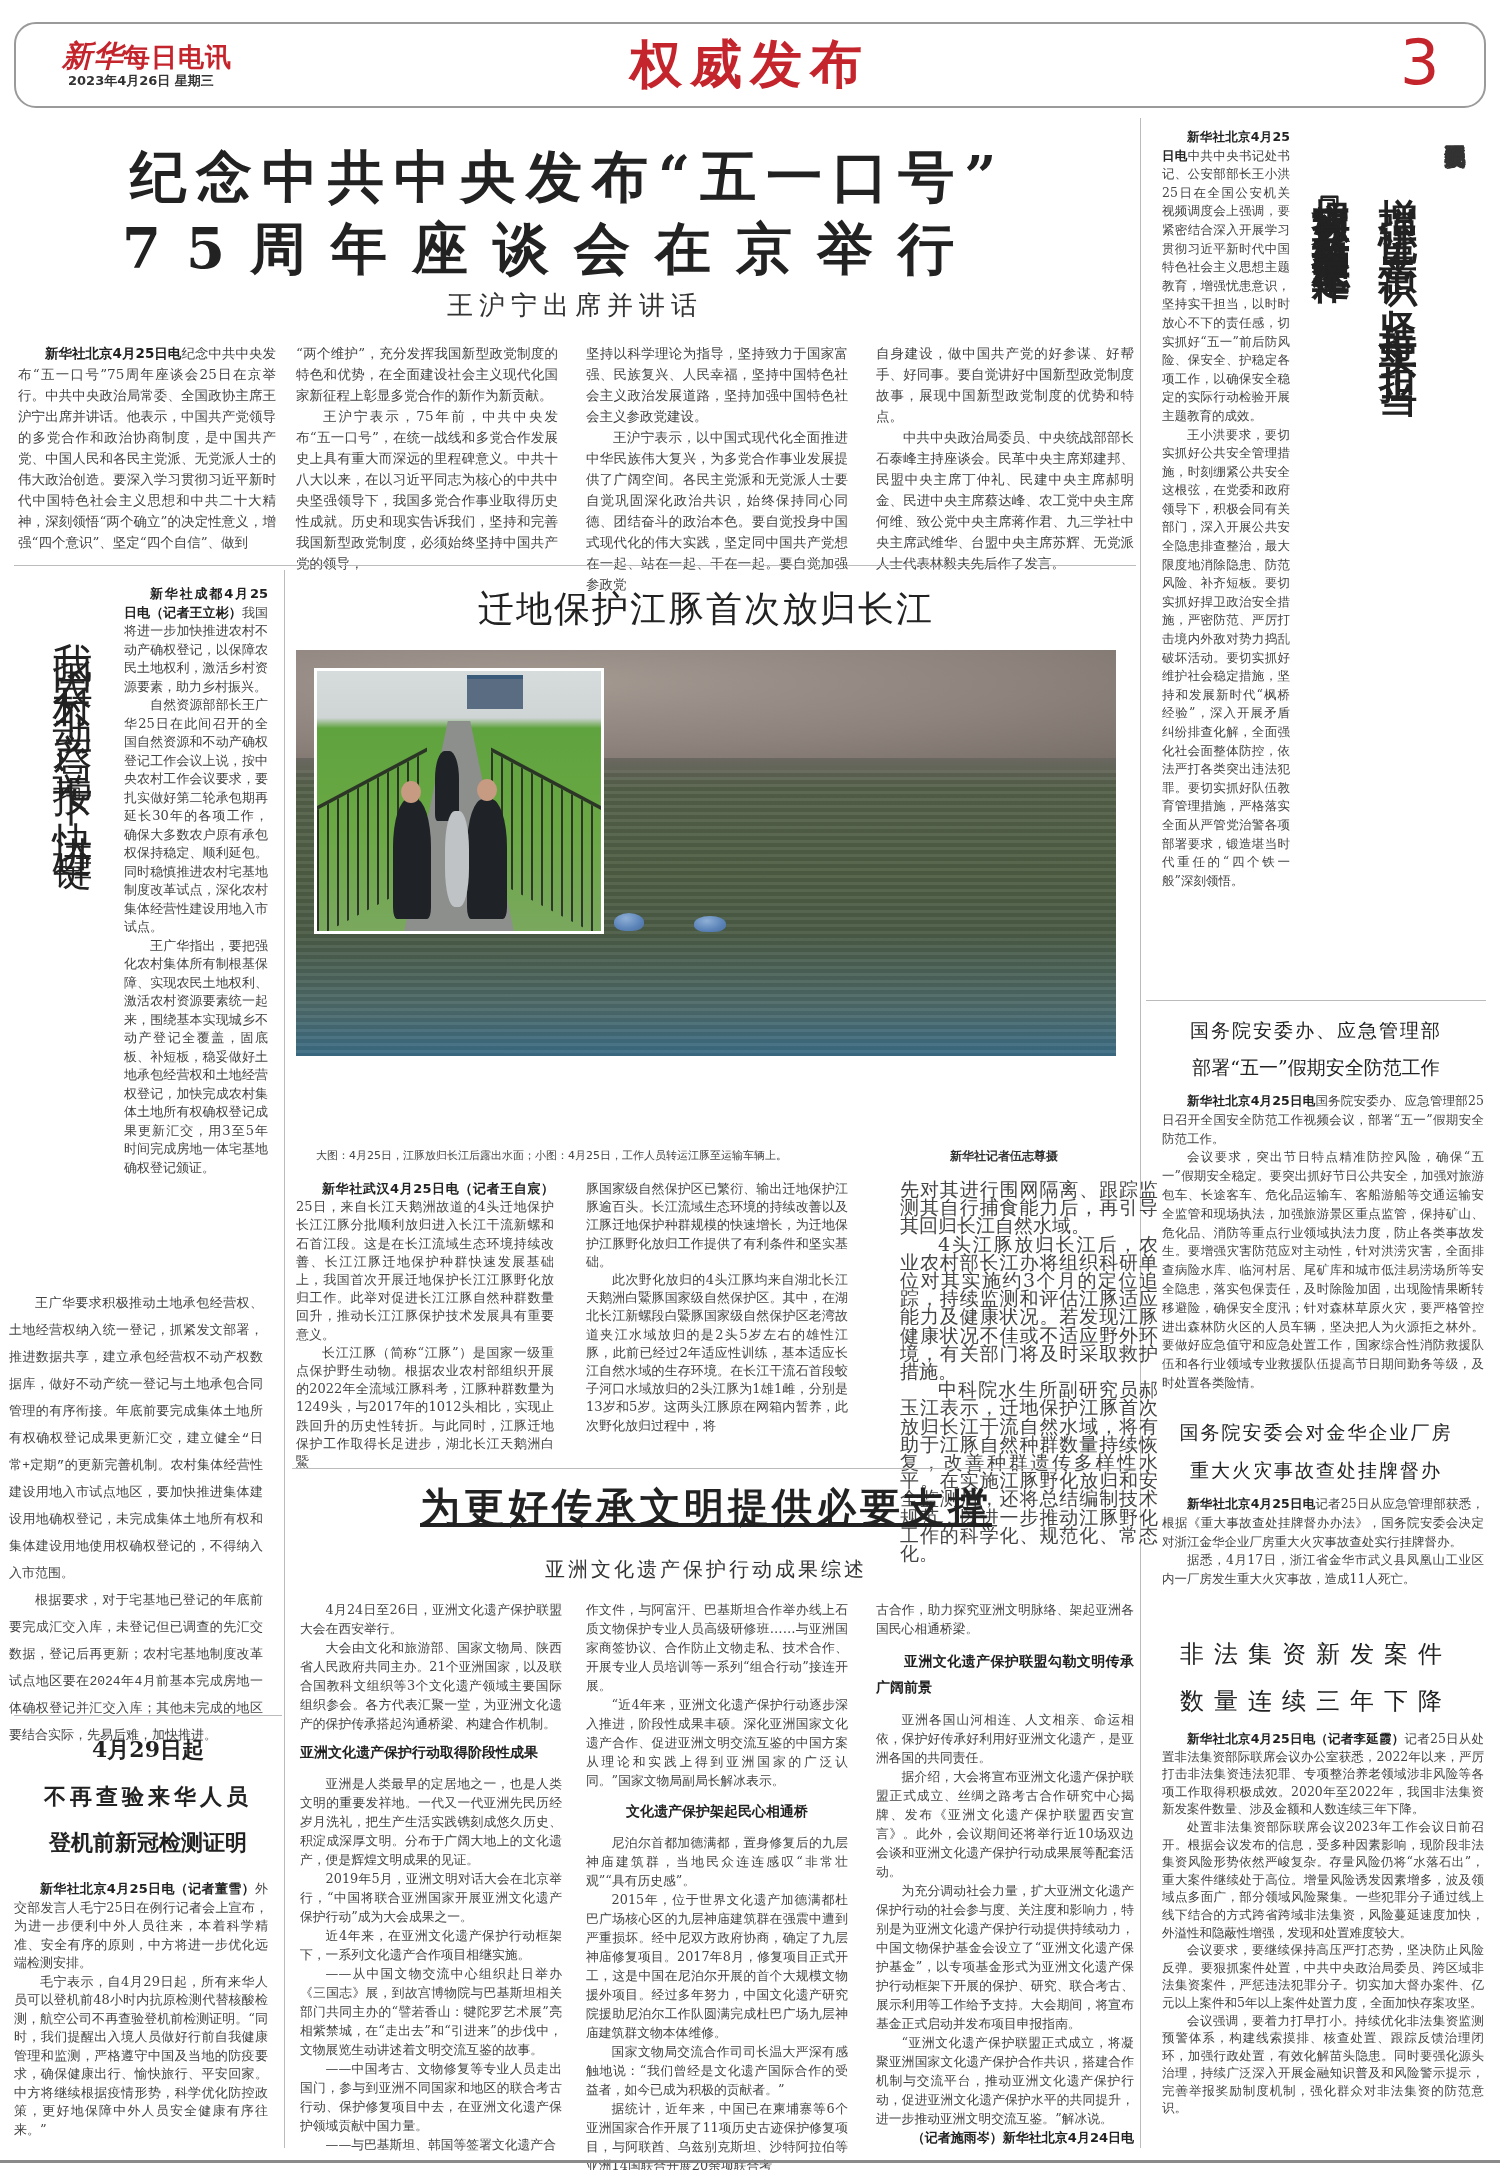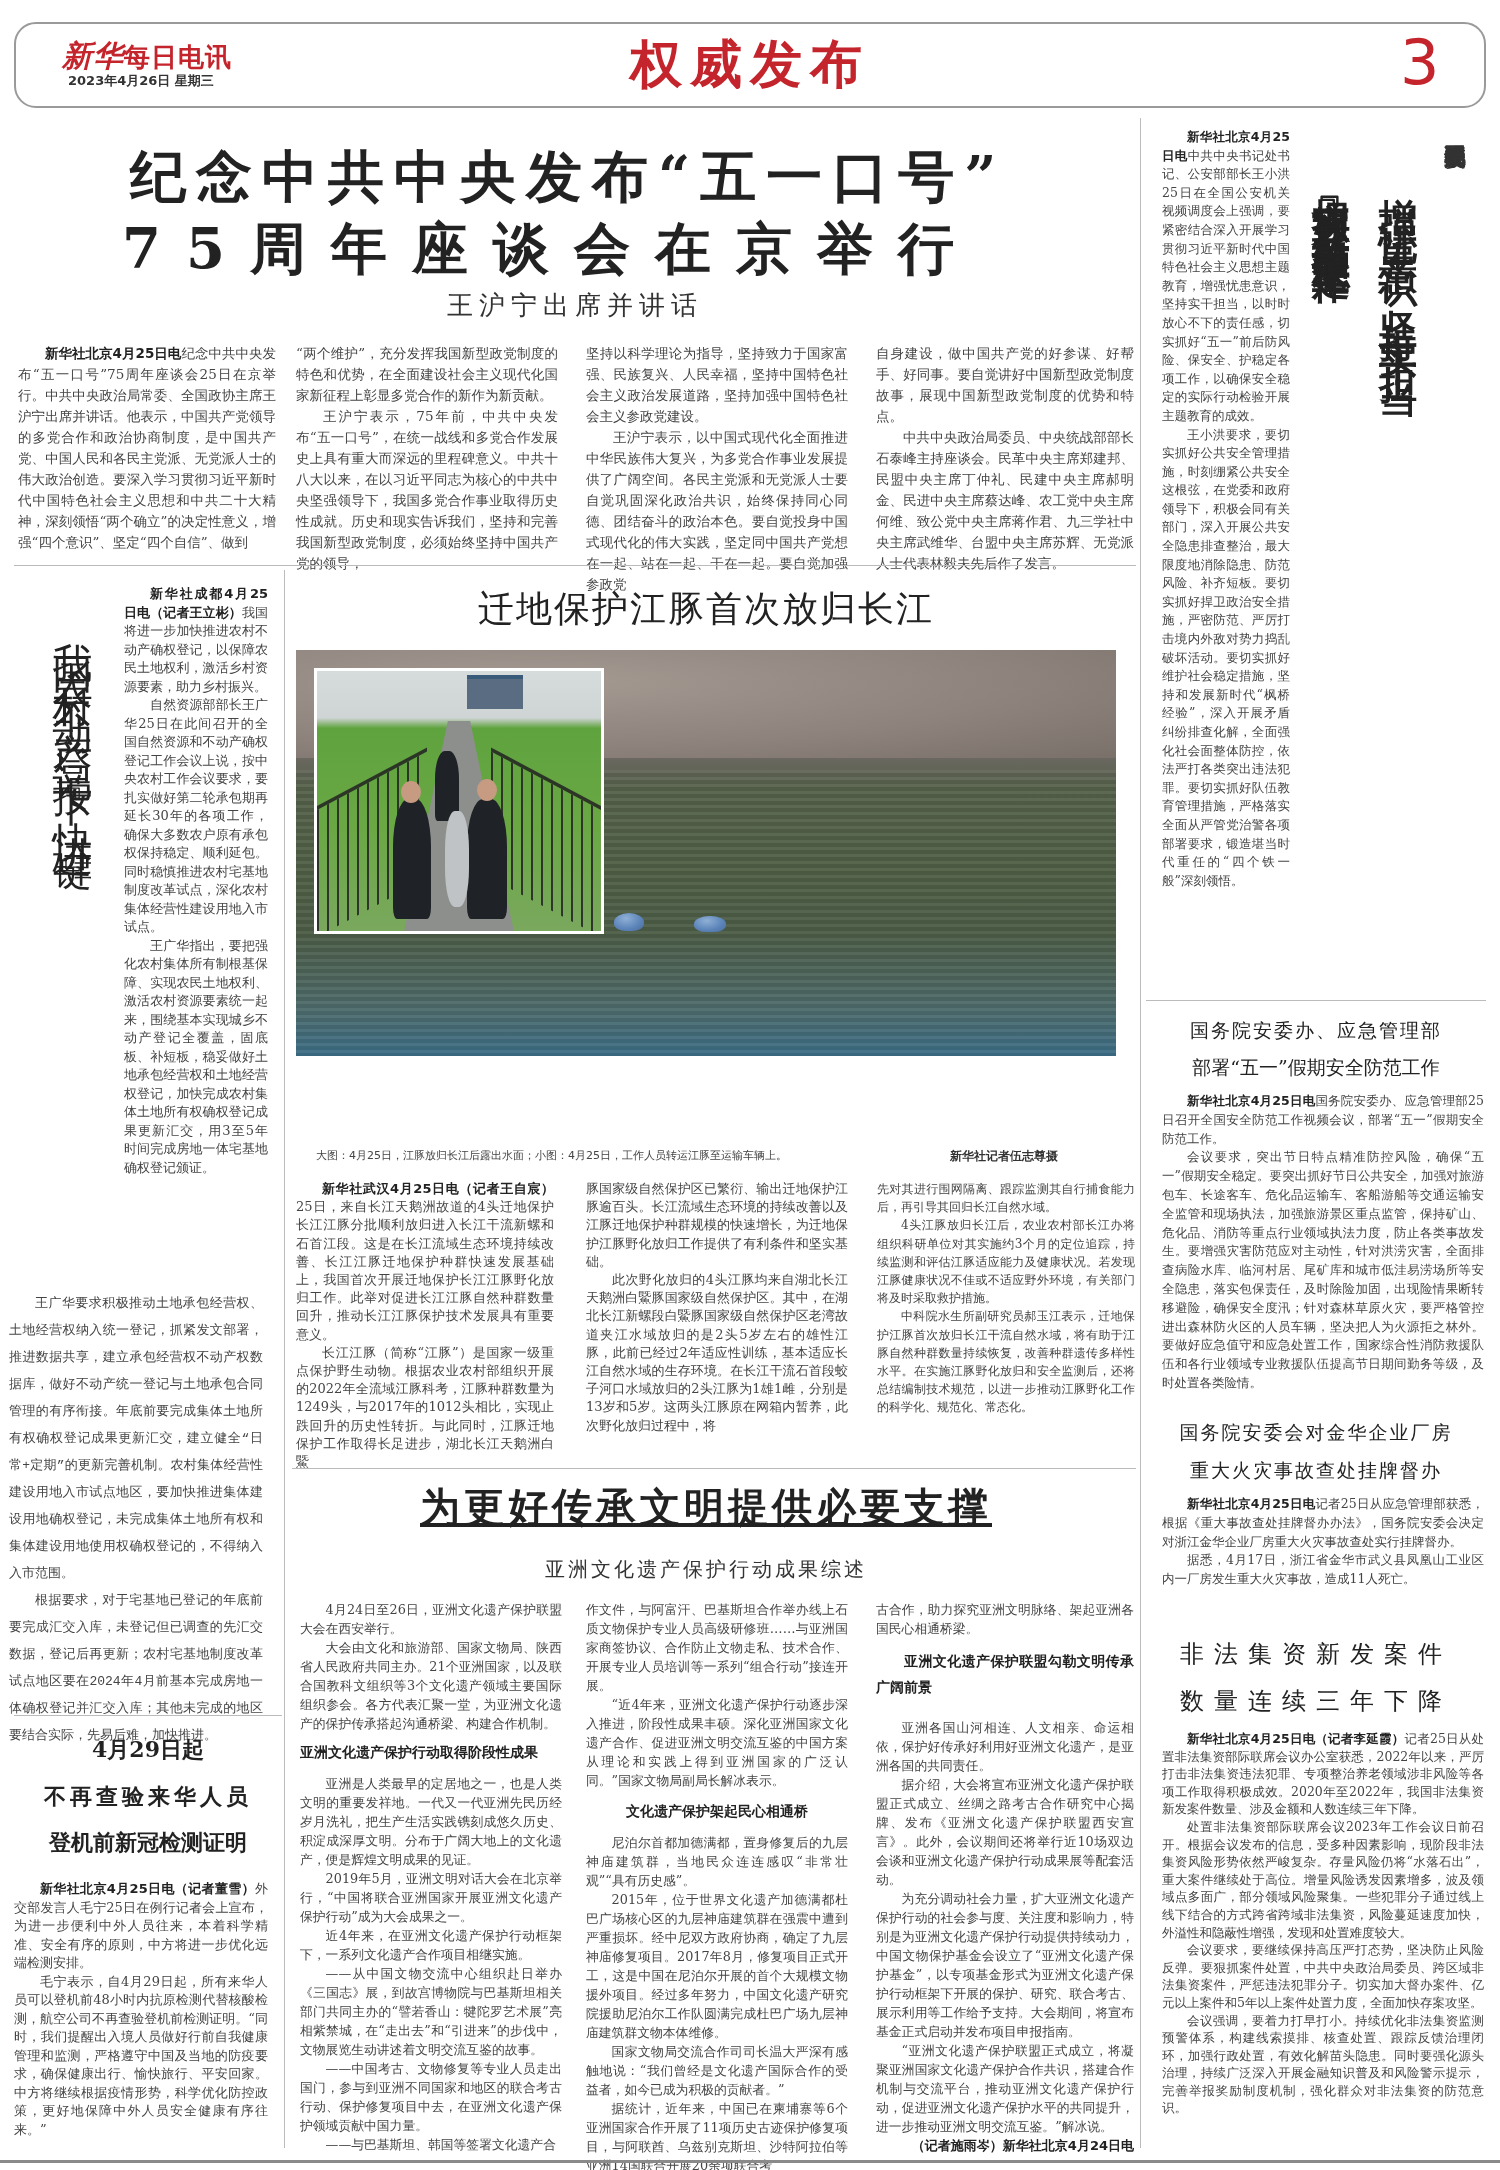--- a/index.html
+++ b/index.html
@@ -134,21 +134,21 @@
 <div class="abs" style="left:950px; top:1148px; width:180px; font-size:12px; font-weight:bold; color:#333; font-family:'DejaVu Sans',sans-serif;">新华社记者伍志尊摄</div>
 
 <div class="abs txt" style="left:296px; top:1180px; width:258px; font-size:13px; line-height:18.2px;">
   <p><span class="lead">新华社武汉4月25日电（记者王自宸）</span><span>25日，来自长江天鹅洲故道的4头迁地保护长江江豚分批顺利放归进入长江干流新螺和石首江段。这是在长江流域生态环境持续改善、长江江豚迁地保护种群快速发展基础上，我国首次开展迁地保护长江江豚野化放归工作。此举对促进长江江豚自然种群数量回升，推动长江江豚保护技术发展具有重要意义。</span></p>
   <p>长江江豚（简称“江豚”）是国家一级重点保护野生动物。根据农业农村部组织开展的2022年全流域江豚科考，江豚种群数量为1249头，与2017年的1012头相比，实现止跌回升的历史性转折。与此同时，江豚迁地保护工作取得长足进步，湖北长江天鹅洲白鱀</p>
 </div>
 <div class="abs txt" style="left:586px; top:1180px; width:262px; font-size:13px; line-height:18.2px;">
   <p style="text-indent:0">豚国家级自然保护区已繁衍、输出迁地保护江豚逾百头。长江流域生态环境的持续改善以及江豚迁地保护种群规模的快速增长，为迁地保护江豚野化放归工作提供了有利条件和坚实基础。</p>
   <p>此次野化放归的4头江豚均来自湖北长江天鹅洲白鱀豚国家级自然保护区。其中，在湖北长江新螺段白鱀豚国家级自然保护区老湾故道夹江水域放归的是2头5岁左右的雄性江豚，此前已经过2年适应性训练，基本适应长江自然水域的生存环境。在长江干流石首段蛟子河口水域放归的2头江豚为1雄1雌，分别是13岁和5岁。这两头江豚原在网箱内暂养，此次野化放归过程中，将</p>
 </div>
-<div class="abs txt" style="left:877px; top:1180px; width:258px; font-size:12px; line-height:18.2px;">
+<div class="abs txt" style="left:900px; top:1180px; width:258px; font-size:19px; line-height:18.2px;">
   <p style="text-indent:0">先对其进行围网隔离、跟踪监测其自行捕食能力后，再引导其回归长江自然水域。</p>
   <p>4头江豚放归长江后，农业农村部长江办将组织科研单位对其实施约3个月的定位追踪，持续监测和评估江豚适应能力及健康状况。若发现江豚健康状况不佳或不适应野外环境，有关部门将及时采取救护措施。</p>
   <p>中科院水生所副研究员郝玉江表示，迁地保护江豚首次放归长江干流自然水域，将有助于江豚自然种群数量持续恢复，改善种群遗传多样性水平。在实施江豚野化放归和安全监测后，还将总结编制技术规范，以进一步推动江豚野化工作的科学化、规范化、常态化。</p>
 </div>
 <div class="abs rule" style="left:292px; top:1468px; width:844px; height:1px;"></div>
 
 <div class="abs hl" style="left:296px; top:1480px; width:820px; font-size:40px; letter-spacing:4px;text-decoration:underline;">为更好传承文明提供必要支撑</div>
 <div class="abs" style="left:296px; top:1556px; width:820px; text-align:center; font-size:20px; color:#333; letter-spacing:3px; font-family:'DejaVu Sans',sans-serif;">亚洲文化遗产保护行动成果综述</div>
 
 <div class="abs txt" style="left:300px; top:1600px; width:262px; font-size:12.8px; line-height:19px;">
@@ -166,21 +166,21 @@
   <p style="text-indent:0">作文件，与阿富汗、巴基斯坦合作举办线上石质文物保护专业人员高级研修班……与亚洲国家商签协议、合作防止文物走私、技术合作、开展专业人员培训等一系列“组合行动”接连开展。</p>
   <p>“近4年来，亚洲文化遗产保护行动逐步深入推进，阶段性成果丰硕。深化亚洲国家文化遗产合作、促进亚洲文明交流互鉴的中国方案从理论和实践上得到亚洲国家的广泛认同。”国家文物局副局长解冰表示。</p>
   <div class="sub" style="margin:12px 0 12px; text-align:center; font-size:14px;">文化遗产保护架起民心相通桥</div>
   <p>尼泊尔首都加德满都，置身修复后的九层神庙建筑群，当地民众连连感叹“非常壮观”“具有历史感”。</p>
   <p>2015年，位于世界文化遗产加德满都杜巴广场核心区的九层神庙建筑群在强震中遭到严重损坏。经中尼双方政府协商，确定了九层神庙修复项目。2017年8月，修复项目正式开工，这是中国在尼泊尔开展的首个大规模文物援外项目。经过多年努力，中国文化遗产研究院援助尼泊尔工作队圆满完成杜巴广场九层神庙建筑群文物本体维修。</p>
   <p>国家文物局交流合作司司长温大严深有感触地说：“我们曾经是文化遗产国际合作的受益者，如今已成为积极的贡献者。”</p>
   <p>据统计，近年来，中国已在柬埔寨等6个亚洲国家合作开展了11项历史古迹保护修复项目，与阿联酋、乌兹别克斯坦、沙特阿拉伯等亚洲14国联合开展20余项联合考</p>
 </div>
 <div class="abs txt" style="left:876px; top:1600px; width:258px; font-size:12.8px; line-height:19px;">
   <p style="text-indent:0">古合作，助力探究亚洲文明脉络、架起亚洲各国民心相通桥梁。</p>
-  <div class="sub" style="margin:10px 0 18px; font-size:14px; line-height:26px; text-indent:2em;">亚洲文化遗产保护联盟勾勒文明传承广阔前景</div>
+  <div class="sub" style="margin:10px 0 10px; font-size:14px; line-height:26px; text-indent:2em;">亚洲文化遗产保护联盟勾勒文明传承广阔前景</div>
   <p>亚洲各国山河相连、人文相亲、命运相依，保护好传承好利用好亚洲文化遗产，是亚洲各国的共同责任。</p>
   <p>据介绍，大会将宣布亚洲文化遗产保护联盟正式成立、丝绸之路考古合作研究中心揭牌、发布《亚洲文化遗产保护联盟西安宣言》。此外，会议期间还将举行近10场双边会谈和亚洲文化遗产保护行动成果展等配套活动。</p>
   <p>为充分调动社会力量，扩大亚洲文化遗产保护行动的社会参与度、关注度和影响力，特别是为亚洲文化遗产保护行动提供持续动力，中国文物保护基金会设立了“亚洲文化遗产保护基金”，以专项基金形式为亚洲文化遗产保护行动框架下开展的保护、研究、联合考古、展示利用等工作给予支持。大会期间，将宣布基金正式启动并发布项目申报指南。</p>
   <p>“亚洲文化遗产保护联盟正式成立，将凝聚亚洲国家文化遗产保护合作共识，搭建合作机制与交流平台，推动亚洲文化遗产保护行动，促进亚洲文化遗产保护水平的共同提升，进一步推动亚洲文明交流互鉴。”解冰说。</p>
   <div class="lead" style="text-align:right; font-size:13px;">（记者施雨岑）新华社北京4月24日电</div>
 </div>
 
 <div class="abs rule" style="left:1146px; top:1000px; width:340px; height:1px;"></div>
 <div class="abs hl" style="left:1150px; top:1018px; width:332px; font-size:19px; font-weight:normal; letter-spacing:2px;">国务院安委办、应急管理部</div>
 <div class="abs hl" style="left:1150px; top:1055px; width:332px; font-size:19px; font-weight:normal;">部署“五一”假期安全防范工作</div>

